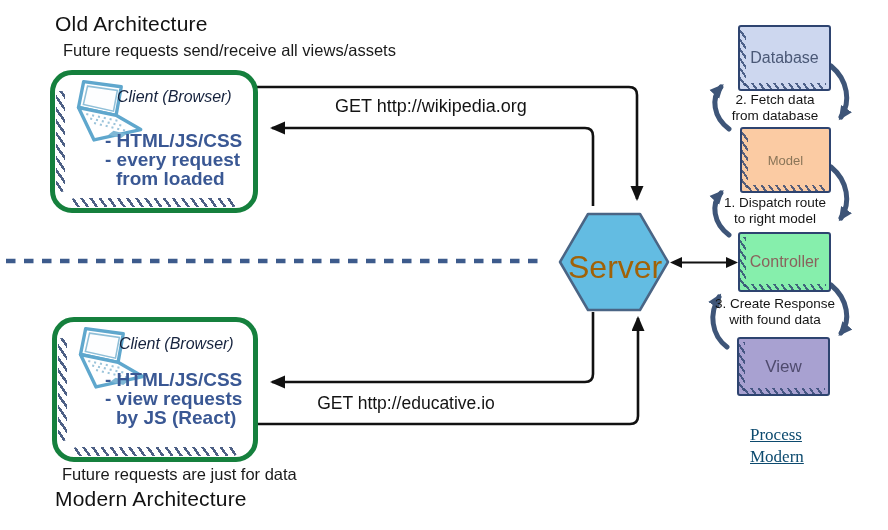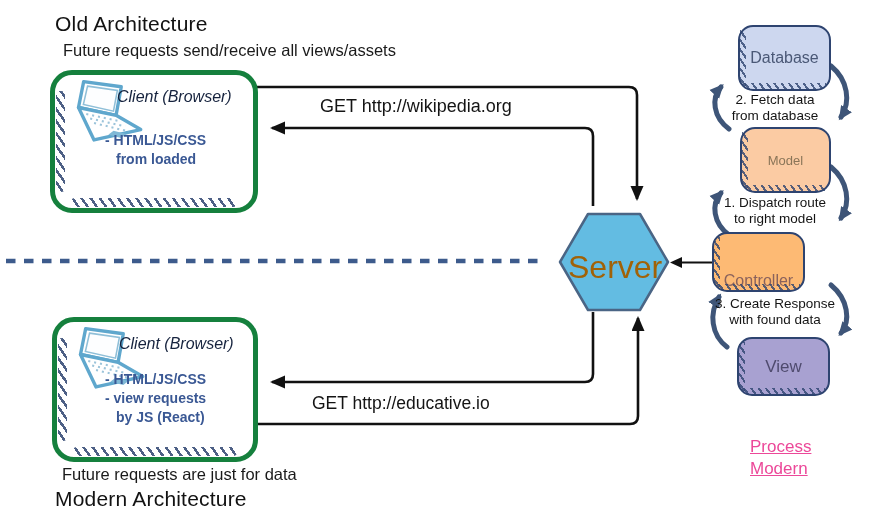--- a/index.html
+++ b/index.html
@@ -26,62 +26,62 @@
   .client-box .hatch-bottom {
     position:absolute; left:16px; right:16px; bottom:1px; height:9px;
     background:repeating-linear-gradient(55deg, transparent 0 5px, rgba(46,68,112,.85) 5px 7.5px);
     border-radius:4px;
   }
   .client-title {
     position:absolute; left:62px; top:13px; width:130px;
     font-style:italic; font-size:16px; color:#16233E; white-space:nowrap;
   }
   .client-bullets {
-    position:absolute; font-weight:bold; font-size:14px; line-height:19px; color:#3A5894;
+    position:absolute; font-weight:bold; font-size:19px; line-height:19px; color:#3A5894;
     white-space:nowrap;
   }
   .client-bullets .indent { padding-left:11px; }
   .laptop { position:absolute; left:8px; top:4px; width:88px; height:70px; }
 
   
-  .get-label { position:absolute; text-align:left; color:#141414; }
+  .get-label { position:absolute; text-align:center; color:#141414; }
 
   
   .server-label {
     position:absolute; left:568px; top:249px; width:92px; text-align:left;
     font-size:32px; color:#a16207;
   }
 
   
   .mvc-box {
-    position:absolute; border:2px solid #2E4470; border-radius:15px;
+    position:absolute; border:2px solid #2E4470; border-radius:3px;
     display:flex; align-items:center; justify-content:center; font-size:16px;
   }
   .mvc-box .hatch-left {
     position:absolute; left:0; top:3px; bottom:3px; width:6px;
     background:repeating-linear-gradient(55deg, transparent 0 3.5px, rgba(46,68,112,.8) 3.5px 5.5px);
   }
   .mvc-box .hatch-bottom {
     position:absolute; left:3px; right:3px; bottom:0; height:6px;
     background:repeating-linear-gradient(55deg, transparent 0 4px, rgba(46,68,112,.8) 4px 6px);
   }
   #box-db        { left:738px; top:25px;  width:89px; height:62px; background:#CDD7EF; color:#4A5876; }
   #box-model     { left:740px; top:127px; width:87px; height:62px; background:#FBCBA3; color:#8A7558; font-size:13px; }
-  #box-controller{ left:712px; top:232px; width:89px; height:56px; background:#fdba74; color:#8A625C;align-items:flex-end; }
+  #box-controller{ left:738px; top:232px; width:89px; height:56px; background:#86efac; color:#8A625C; }
   #box-view      { left:737px; top:337px; width:89px; height:55px; background:#A8A1D1; color:#4F4B6E; font-size:17px; }
 
   .step {
     position:absolute; width:134px; text-align:center;
     font-size:13.5px; line-height:16px; color:#141414;
   }
   #step-2 { left:708px; top:92px;  }
   #step-1 { left:708px; top:195px; }
   #step-3 { left:702px; top:296px; width:146px; }
 
-  .process { position:absolute; left:750px; top:436px; font-size:17px; line-height:22px; color:#ec4899; }
+  .process { position:absolute; left:750px; top:424px; font-size:17px; line-height:22px; color:#0c4a6e;font-family:Liberation Serif, serif; }
   .process span { display:block; text-decoration:underline; }
 </style>
 </head>
 <body>
 
 <div class="canvas">
 
   <svg class="layer" width="888" height="530">
     <defs>
       <marker id="arrB" markerUnits="userSpaceOnUse" markerWidth="18" markerHeight="15" refX="13" refY="6.5" orient="auto">
@@ -130,20 +130,21 @@
       <polygon points="18,5.5 41,8.8 38,24.8 14.8,19.6" fill="#fdfeff" stroke="#8FBFD8" stroke-width="1.2"></polygon>
       <polygon points="11,22 40,28 59,39 23,47" fill="#fff" stroke="#5FA7CD" stroke-width="2.6" stroke-linejoin="round"></polygon>
       <line x1="17" y1="27" x2="43" y2="32.6" stroke="#9CC4DA" stroke-width="1.6" stroke-dasharray="1.6 3"></line>
       <line x1="20" y1="30.5" x2="47" y2="36.5" stroke="#9CC4DA" stroke-width="1.6" stroke-dasharray="1.6 3"></line>
       <line x1="23" y1="34" x2="50" y2="40.5" stroke="#9CC4DA" stroke-width="1.6" stroke-dasharray="1.6 3"></line>
       <polygon points="38,40 48,42.5 44,45.5 34,43" fill="#7FB8D6"></polygon>
     </svg>
     <div class="client-title">Client (Browser)</div>
     <div class="client-bullets" style="left:50px; top:56px;">
       <div>- HTML/JS/CSS</div>
+      <div>- every request</div>
       <div class="indent">from loaded</div>
     </div>
   </div>
 
   <div class="client-box" style="left:52px; top:317px; width:196px; height:135px;">
     <div class="hatch-left"></div>
     <div class="hatch-bottom"></div>
     <svg class="laptop" viewBox="0 0 66 54">
       <polygon points="15,2 44,6 40,28 11,22" fill="#fff" stroke="#5FA7CD" stroke-width="2.6" stroke-linejoin="round"></polygon>
       <polygon points="18,5.5 41,8.8 38,24.8 14.8,19.6" fill="#fdfeff" stroke="#8FBFD8" stroke-width="1.2"></polygon>

